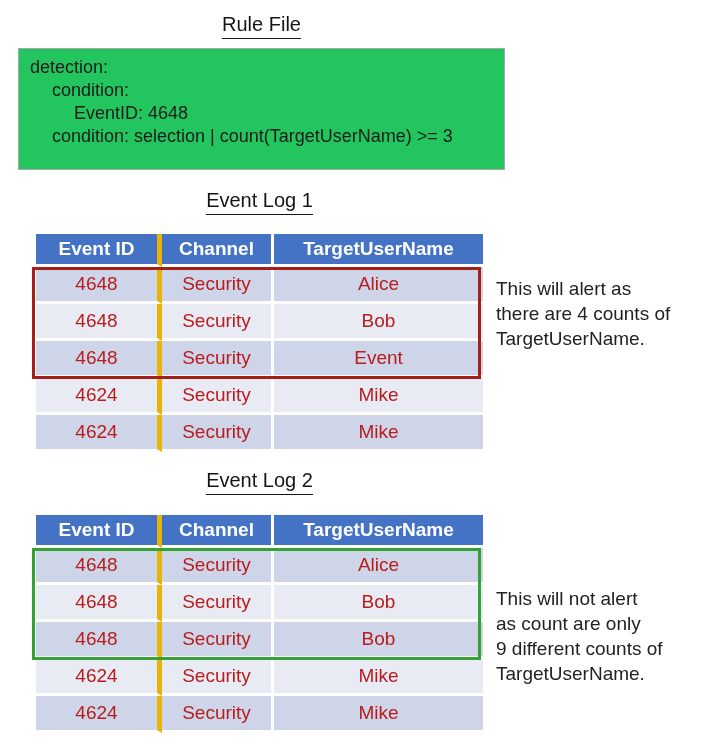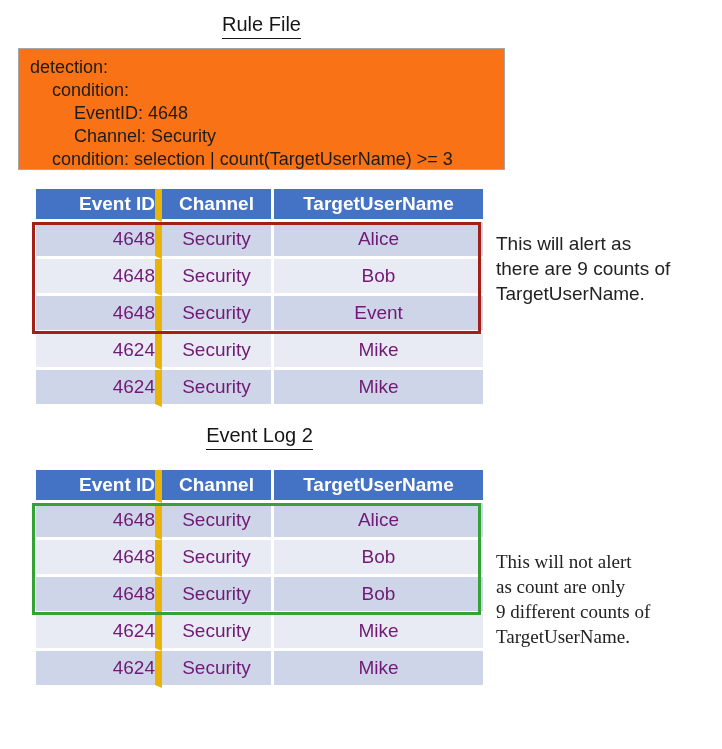--- a/index.html
+++ b/index.html
@@ -24,21 +24,21 @@
   }
   .rule-title-wrap { width: 487px; margin-left: 18px; }
   .log-title-wrap  { width: 447px; margin-left: 36px; }
   .log-title-wrap .title-text { font-size: 20px; }
 
   
   .rule-box {
     width: 487px; height: 122px;
     margin-left: 18px; margin-top: 9px;
     border: 1px solid #a6a6a6;
-    background: #f97316;
+    background: #22c55e;
     padding: 7px 10px 0 11px;
     font-size: 18px; line-height: 23px;
     color: #1c1c1c;
     white-space: nowrap;
   }
   .code-line.ind1 { padding-left: 22px; }
   .code-line.ind2 { padding-left: 44px; }
 
   
   .table-wrap {
@@ -56,23 +56,23 @@
   .col-ch { width: 112px; }
   .col-tu { width: 209px; }
   th, td { text-align: center; vertical-align: middle; padding: 0; }
   th {
     background: #4472c4; color: #ffffff;
     font-size: 19px; font-weight: bold;
     height: 30px; line-height: 30px;
     border-bottom: 3px solid #ffffff;
   }
   th.mid, td.mid { border-right: 3px solid #ffffff; }
-  th.first, td.first { border-right: 7px solid #eab308; text-align: right; }
+  th.first, td.first { border-right: 5px solid #eab308; }
   td {
-    font-size: 19px; font-weight: normal; color: #701a75;
+    font-size: 19px; font-weight: normal; color: #b91c1c;
     height: 34px; line-height: 34px;
     border-bottom: 3px solid #ffffff;
   }
   tbody tr:nth-child(odd) td  { background: #cfd5e8; }
   tbody tr:nth-child(even) td { background: #e9ebf4; }
 
   
   .hl-box {
     position: absolute;
     top: 33px; left: -4px;
@@ -86,42 +86,44 @@
 
   
   .annotation {
     position: absolute;
     left: 460px;
     font-size: 19px; line-height: 25px;
     color: #222222;
     white-space: nowrap;
   }
   .annot-1 { top: 42px; }
-  .annot-2 { top: 79px; font-family: Liberation Serif, serif; }
+  .annot-2 { top: 71px; }
 
   .log-section-1 .section-title { margin-top: 18px; }
   .log-section-2 .section-title { margin-top: 16px; }
 </style>
 </head>
 <body>
 
 <div class="rule-section">
   <div class="section-title rule-title-wrap">
     <span class="title-text">Rule File</span>
   </div>
   <div class="rule-box">
     <div class="code-line ind0">detection:</div>
     <div class="code-line ind1">condition:</div>
     <div class="code-line ind2">EventID: 4648</div>
-    <div class="code-line ind2">Channel: Security</div>
     <div class="code-line ind1">condition: selection | count(TargetUserName) &gt;= 3</div>
   </div>
 </div>
 
 <div class="log-section-1">
+  <div class="section-title log-title-wrap">
+    <span class="title-text">Event Log 1</span>
+  </div>
   <div class="table-wrap wrap-1">
     <table class="log-table">
       <colgroup>
           <col class="col-id">
           <col class="col-ch">
           <col class="col-tu">
         </colgroup>
       <thead>
         <tr>
           <th class="first">Event ID</th>
@@ -153,21 +155,21 @@
         <tr>
           <td class="first">4624</td>
           <td class="mid">Security</td>
           <td>Mike</td>
         </tr>
       </tbody>
     </table>
     <div class="hl-box hl-red"></div>
     <div class="annotation annot-1">
       <div>This will alert as</div>
-      <div>there are 9 counts of</div>
+      <div>there are 4 counts of</div>
       <div>TargetUserName.</div>
     </div>
   </div>
 </div>
 
 <div class="log-section-2">
   <div class="section-title log-title-wrap">
     <span class="title-text">Event Log 2</span>
   </div>
   <div class="table-wrap wrap-2">

